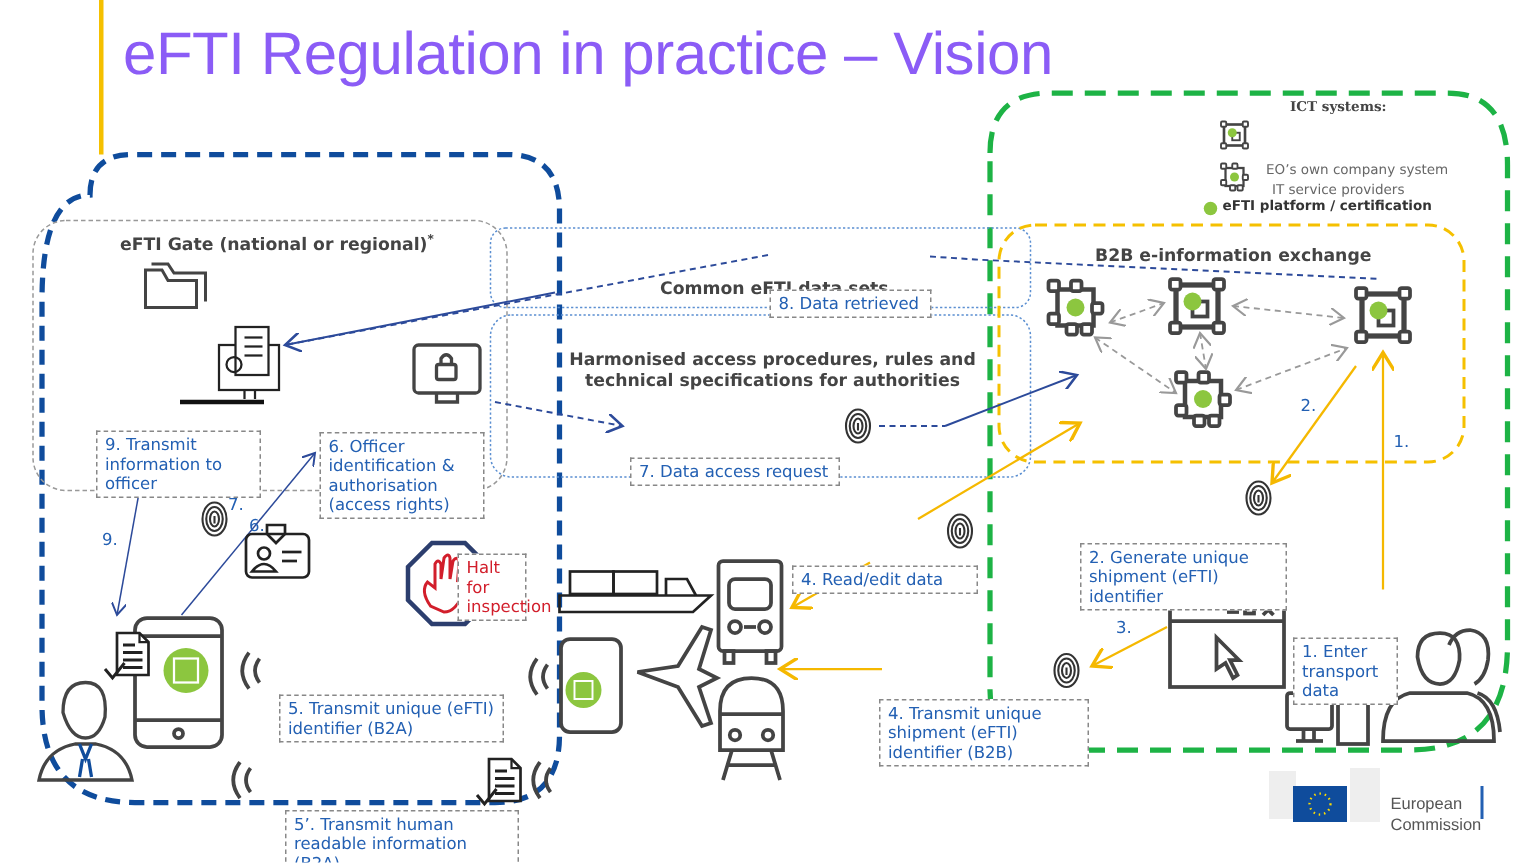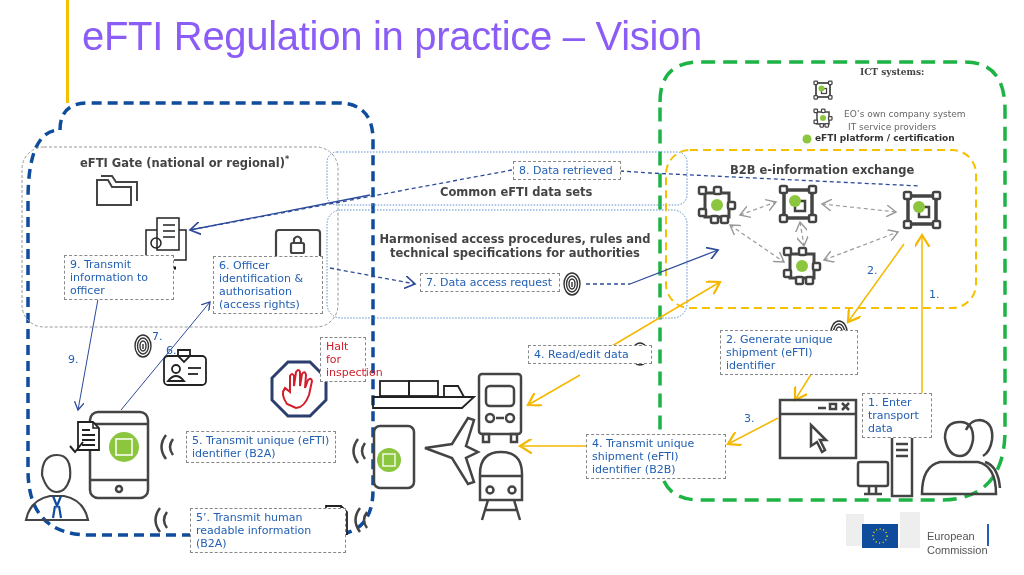--- a/index.html
+++ b/index.html
@@ -1,20 +1,20 @@
 <!DOCTYPE html>
 <html><head>
 <meta charset="utf-8">
 <style>
   html,body{margin:0;padding:0;background:#fff;}
   body{width:1024px;height:575px;position:relative;overflow:hidden;font-family:"DejaVu Sans",sans-serif;}
   .title{position:absolute;left:82px;top:14px;font-family:"Liberation Sans",sans-serif;font-size:40px;color:#8b5cf6;white-space:nowrap;letter-spacing:-0.3px;}
   .accent-line{position:absolute;left:66px;top:0;width:3px;height:103px;background:#f5c000;}
   svg.canvas{position:absolute;left:0;top:0;}
-  .lbl{position:absolute;font-size:11px;line-height:13px;color:#2360b3;border:1px dashed #888;background:#fff;padding:2px 5px;box-sizing:border-box;}
+  .lbl{position:absolute;font-size:11px;line-height:13px;color:#2360b3;border:1px dashed #888;background:#fff;padding:2px 5px;box-sizing:border-box;margin-top:32px;}
   .lbl.red{color:#d21e2b;}
   .hdr{position:absolute;font-weight:bold;color:#444;font-size:11.5px;white-space:nowrap;}
   .hdr.center{text-align:center;}
   .num{position:absolute;font-size:11px;color:#2360b3;}
   .legend-title{position:absolute;left:860px;top:67px;font-weight:bold;font-size:9px;color:#444;font-family:"DejaVu Serif",serif;}
   .legend-item{position:absolute;font-size:9px;color:#666;white-space:nowrap;}
   .legend-bold{position:absolute;font-size:9px;color:#333;font-weight:bold;white-space:nowrap;}
   .ec-text{position:absolute;left:927px;top:529px;font-size:11px;line-height:14px;color:#555;font-family:"Liberation Sans",sans-serif;}
 </style>
 </head>
@@ -268,21 +268,21 @@
 
 <div class="hdr" style="left:80px;top:155px;"><span>eFTI Gate (national or regional)</span><sup style="font-size:8px;">*</sup></div>
 <div class="hdr" style="left:440px;top:185px;">Common eFTI data sets</div>
 <div class="hdr center" style="left:365px;top:232px;width:300px;white-space:normal;line-height:14px;text-align:center;">Harmonised access procedures, rules and technical specifications for authorities</div>
 <div class="hdr" style="left:730px;top:163px;">B2B e-information exchange</div>
 
 <div class="lbl" style="left:513px;top:161px;width:108px;">8. Data retrieved</div>
 <div class="lbl" style="left:64px;top:255px;width:110px;">9. Transmit information to officer</div>
 <div class="lbl" style="left:213px;top:256px;width:110px;">6. Officer identification &amp; authorisation (access rights)</div>
 <div class="lbl" style="left:420px;top:273px;width:140px;">7. Data access request</div>
-<div class="lbl red" style="left:320px;top:337px;width:46px;">Halt for inspection</div>
+<div class="lbl red" style="left:305px;top:337px;width:46px;">Halt for inspection</div>
 <div class="lbl" style="left:528px;top:345px;width:124px;">4. Read/edit data</div>
 <div class="lbl" style="left:720px;top:330px;width:138px;">2. Generate unique shipment (eFTI) identifier</div>
 <div class="lbl" style="left:862px;top:393px;width:70px;">1. Enter transport data</div>
 <div class="lbl" style="left:586px;top:434px;width:140px;">4. Transmit unique shipment (eFTI) identifier (B2B)</div>
 <div class="lbl" style="left:186px;top:431px;width:150px;">5. Transmit unique (eFTI) identifier (B2A)</div>
 <div class="lbl" style="left:190px;top:508px;width:156px;">5’. Transmit human readable information (B2A)</div>
 
 <div class="num" style="left:929px;top:288px;">1.</div>
 <div class="num" style="left:867px;top:264px;">2.</div>
 <div class="num" style="left:744px;top:412px;">3.</div>

